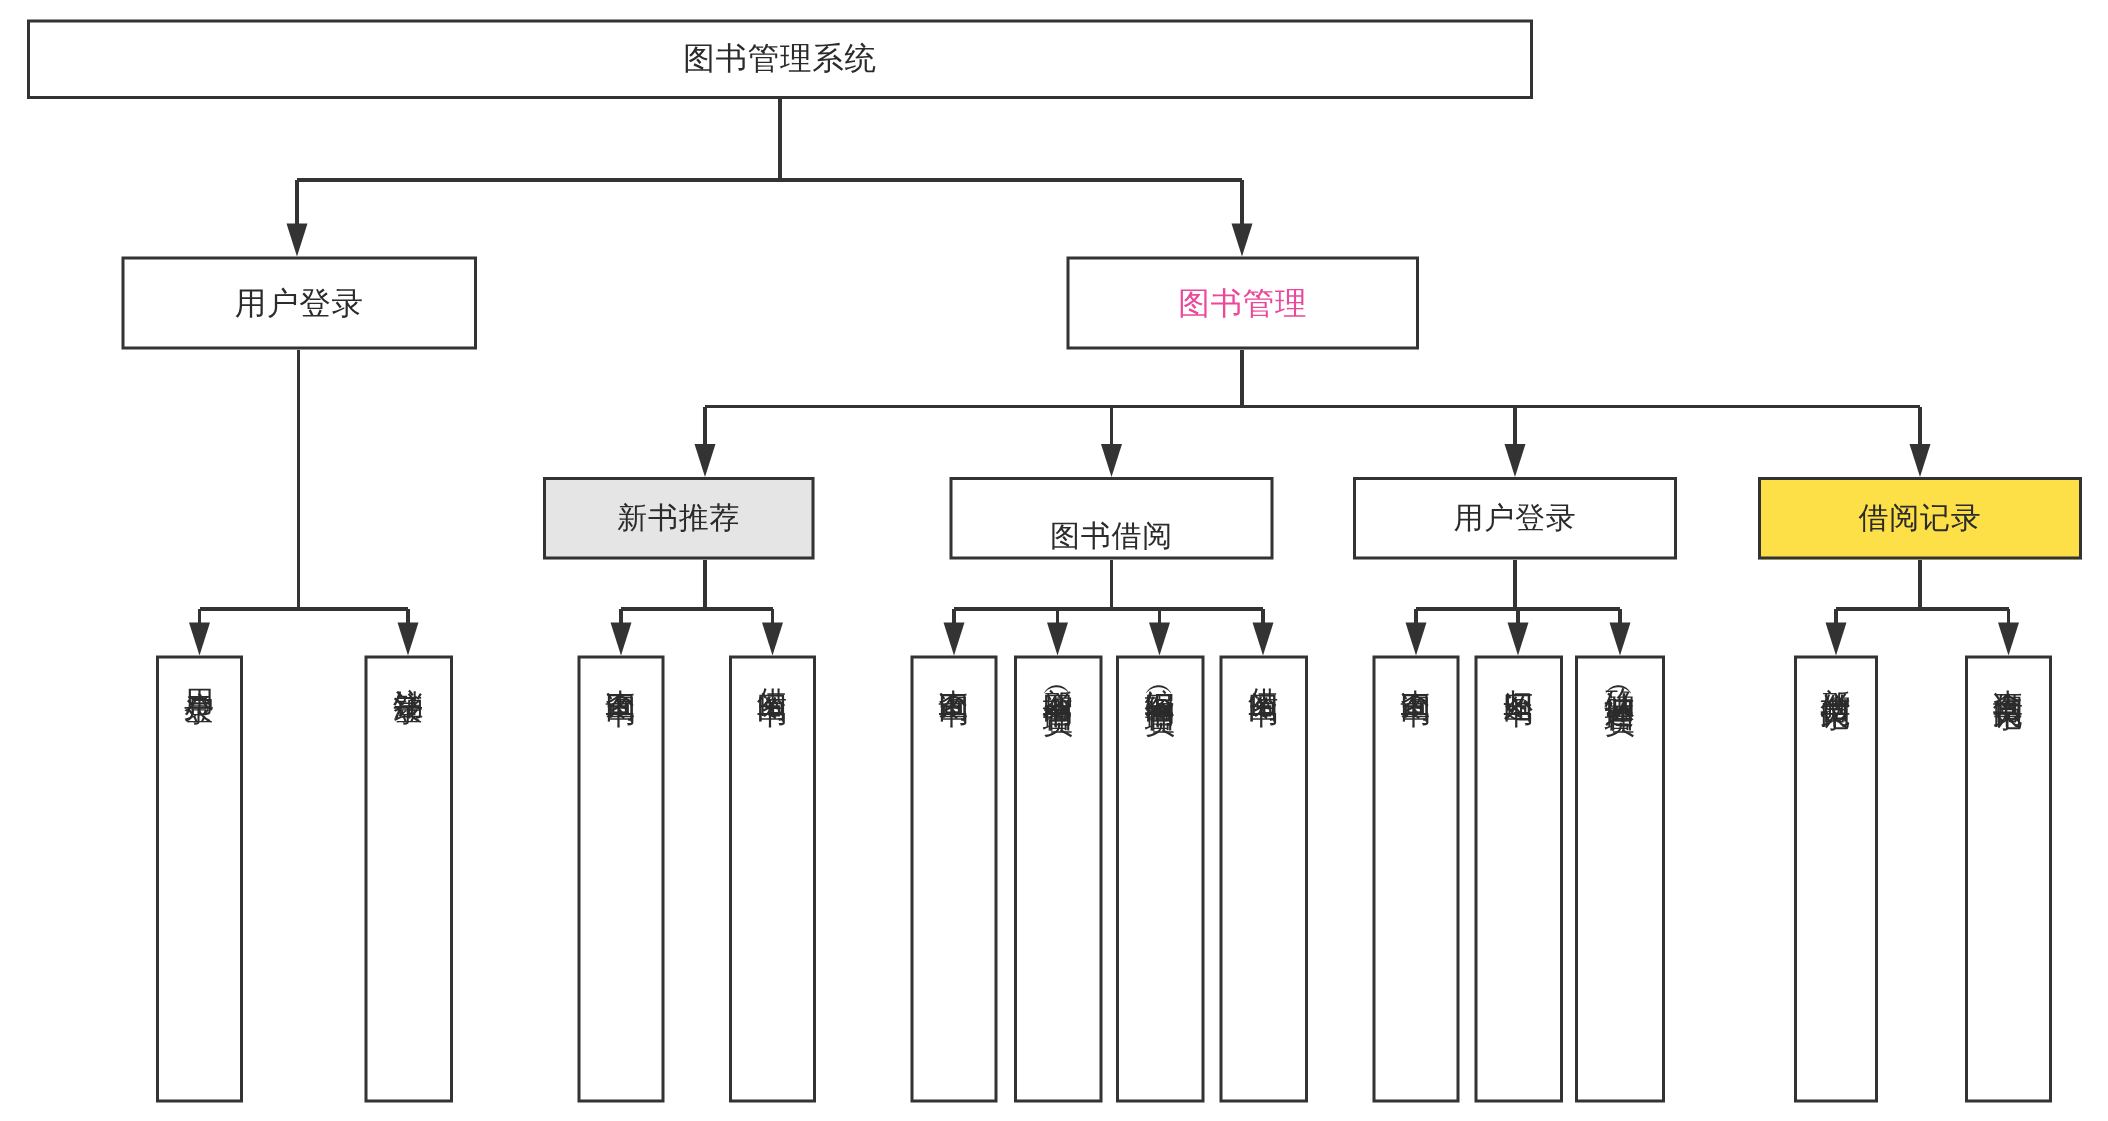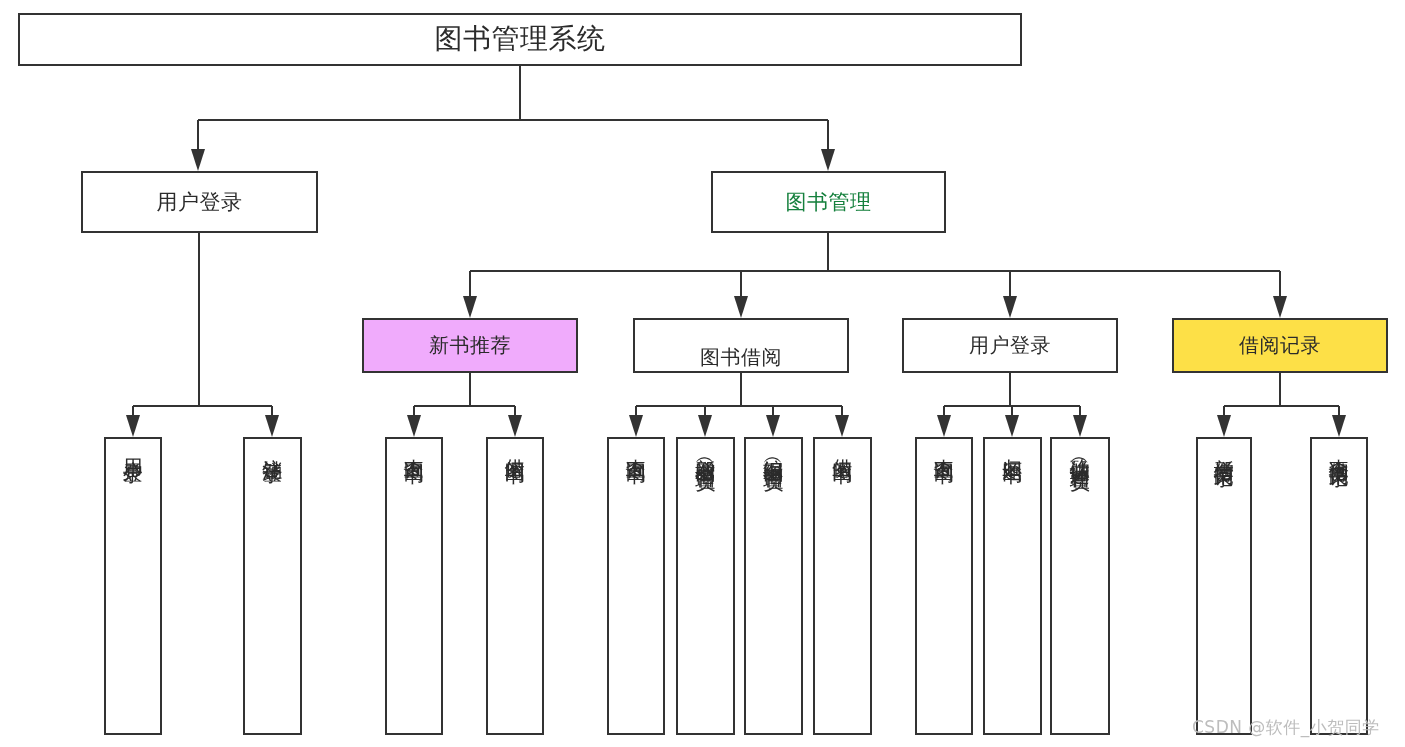--- a/index.html
+++ b/index.html
@@ -39,21 +39,21 @@
     overflow: hidden;
   }
   .node-box .node-label {
     color: #2b2b2b;
     font-size: 21px;
     line-height: 1.15;
     letter-spacing: 0.5px;
     white-space: nowrap;
     text-align: center;
   }
-  .node-box.root .node-label { font-size: 28px; }
+  .node-box.root .node-label { font-size: 21px; }
   .node-box.level1 .node-label { font-size: 21px; }
   .node-box.level2 .node-label { font-size: 20px; }
   
   .node-box.leaf {
     align-items: flex-start;
     justify-content: center;
     padding-top: 4px;
   }
   .node-box.leaf .node-label {
     writing-mode: vertical-rl;
@@ -134,23 +134,23 @@
       <polygon points="1332,415 1346,415 1339,437" fill="#333333"></polygon>
     </svg>
   <div id="node-layer">
       <div class="node-box root" style="left: 18px; top: 13px; width: 1004px; height: 53px; border-color: rgb(51, 51, 51); background: rgb(255, 255, 255);">
         <span class="node-label" style="color: rgb(43, 43, 43);">图书管理系统</span>
       </div>
       <div class="node-box level1" style="left: 81px; top: 171px; width: 237px; height: 62px; border-color: rgb(51, 51, 51); background: rgb(255, 255, 255);">
         <span class="node-label" style="color: rgb(43, 43, 43);">用户登录</span>
       </div>
       <div class="node-box level1" style="left: 711px; top: 171px; width: 235px; height: 62px; border-color: rgb(51, 51, 51); background: rgb(255, 255, 255);">
-        <span class="node-label" style="color: #15803d;">图书管理</span>
-      </div>
-      <div class="node-box level2" style="left: 362px; top: 318px; width: 216px; height: 55px; border-color: rgb(51, 51, 51); background: #f0abfc;">
+        <span class="node-label" style="color: #ec4899;">图书管理</span>
+      </div>
+      <div class="node-box level2" style="left: 362px; top: 318px; width: 181px; height: 55px; border-color: rgb(51, 51, 51); background: #e5e5e5;">
         <span class="node-label" style="color: rgb(43, 43, 43);">新书推荐</span>
       </div>
       <div class="node-box level2" style="left: 633px; top: 318px; width: 216px; height: 55px; border-color: rgb(51, 51, 51); background: rgb(255, 255, 255);">
         <span class="node-label" style="color: rgb(43, 43, 43); margin-top: 24px;">图书借阅</span>
       </div>
       <div class="node-box level2" style="left: 902px; top: 318px; width: 216px; height: 55px; border-color: rgb(51, 51, 51); background: rgb(255, 255, 255);">
         <span class="node-label" style="color: rgb(43, 43, 43);">用户登录</span>
       </div>
       <div class="node-box level2" style="left: 1172px; top: 318px; width: 216px; height: 55px; border-color: rgb(51, 51, 51); background: #fde047;">
         <span class="node-label" style="color: rgb(43, 43, 43);">借阅记录</span>
@@ -188,14 +188,13 @@
       <div class="node-box leaf" style="left: 1050px; top: 437px; width: 60px; height: 298px; border-color: rgb(51, 51, 51); background: rgb(255, 255, 255);">
         <span class="node-label" style="color: rgb(43, 43, 43);">确认归还（管理员）</span>
       </div>
       <div class="node-box leaf" style="left: 1196px; top: 437px; width: 56px; height: 298px; border-color: rgb(51, 51, 51); background: rgb(255, 255, 255);">
         <span class="node-label" style="color: rgb(43, 43, 43);">新增借阅记录</span>
       </div>
       <div class="node-box leaf" style="left: 1310px; top: 437px; width: 58px; height: 298px; border-color: rgb(51, 51, 51); background: rgb(255, 255, 255);">
         <span class="node-label" style="color: rgb(43, 43, 43);">查询借阅记录</span>
       </div>
     </div>
-  <div class="watermark" id="watermark" style="left: 1192px; top: 716px; color: rgb(189, 189, 189);">CSDN @软件_小贺同学</div>
 </div>
 
 </body></html>

